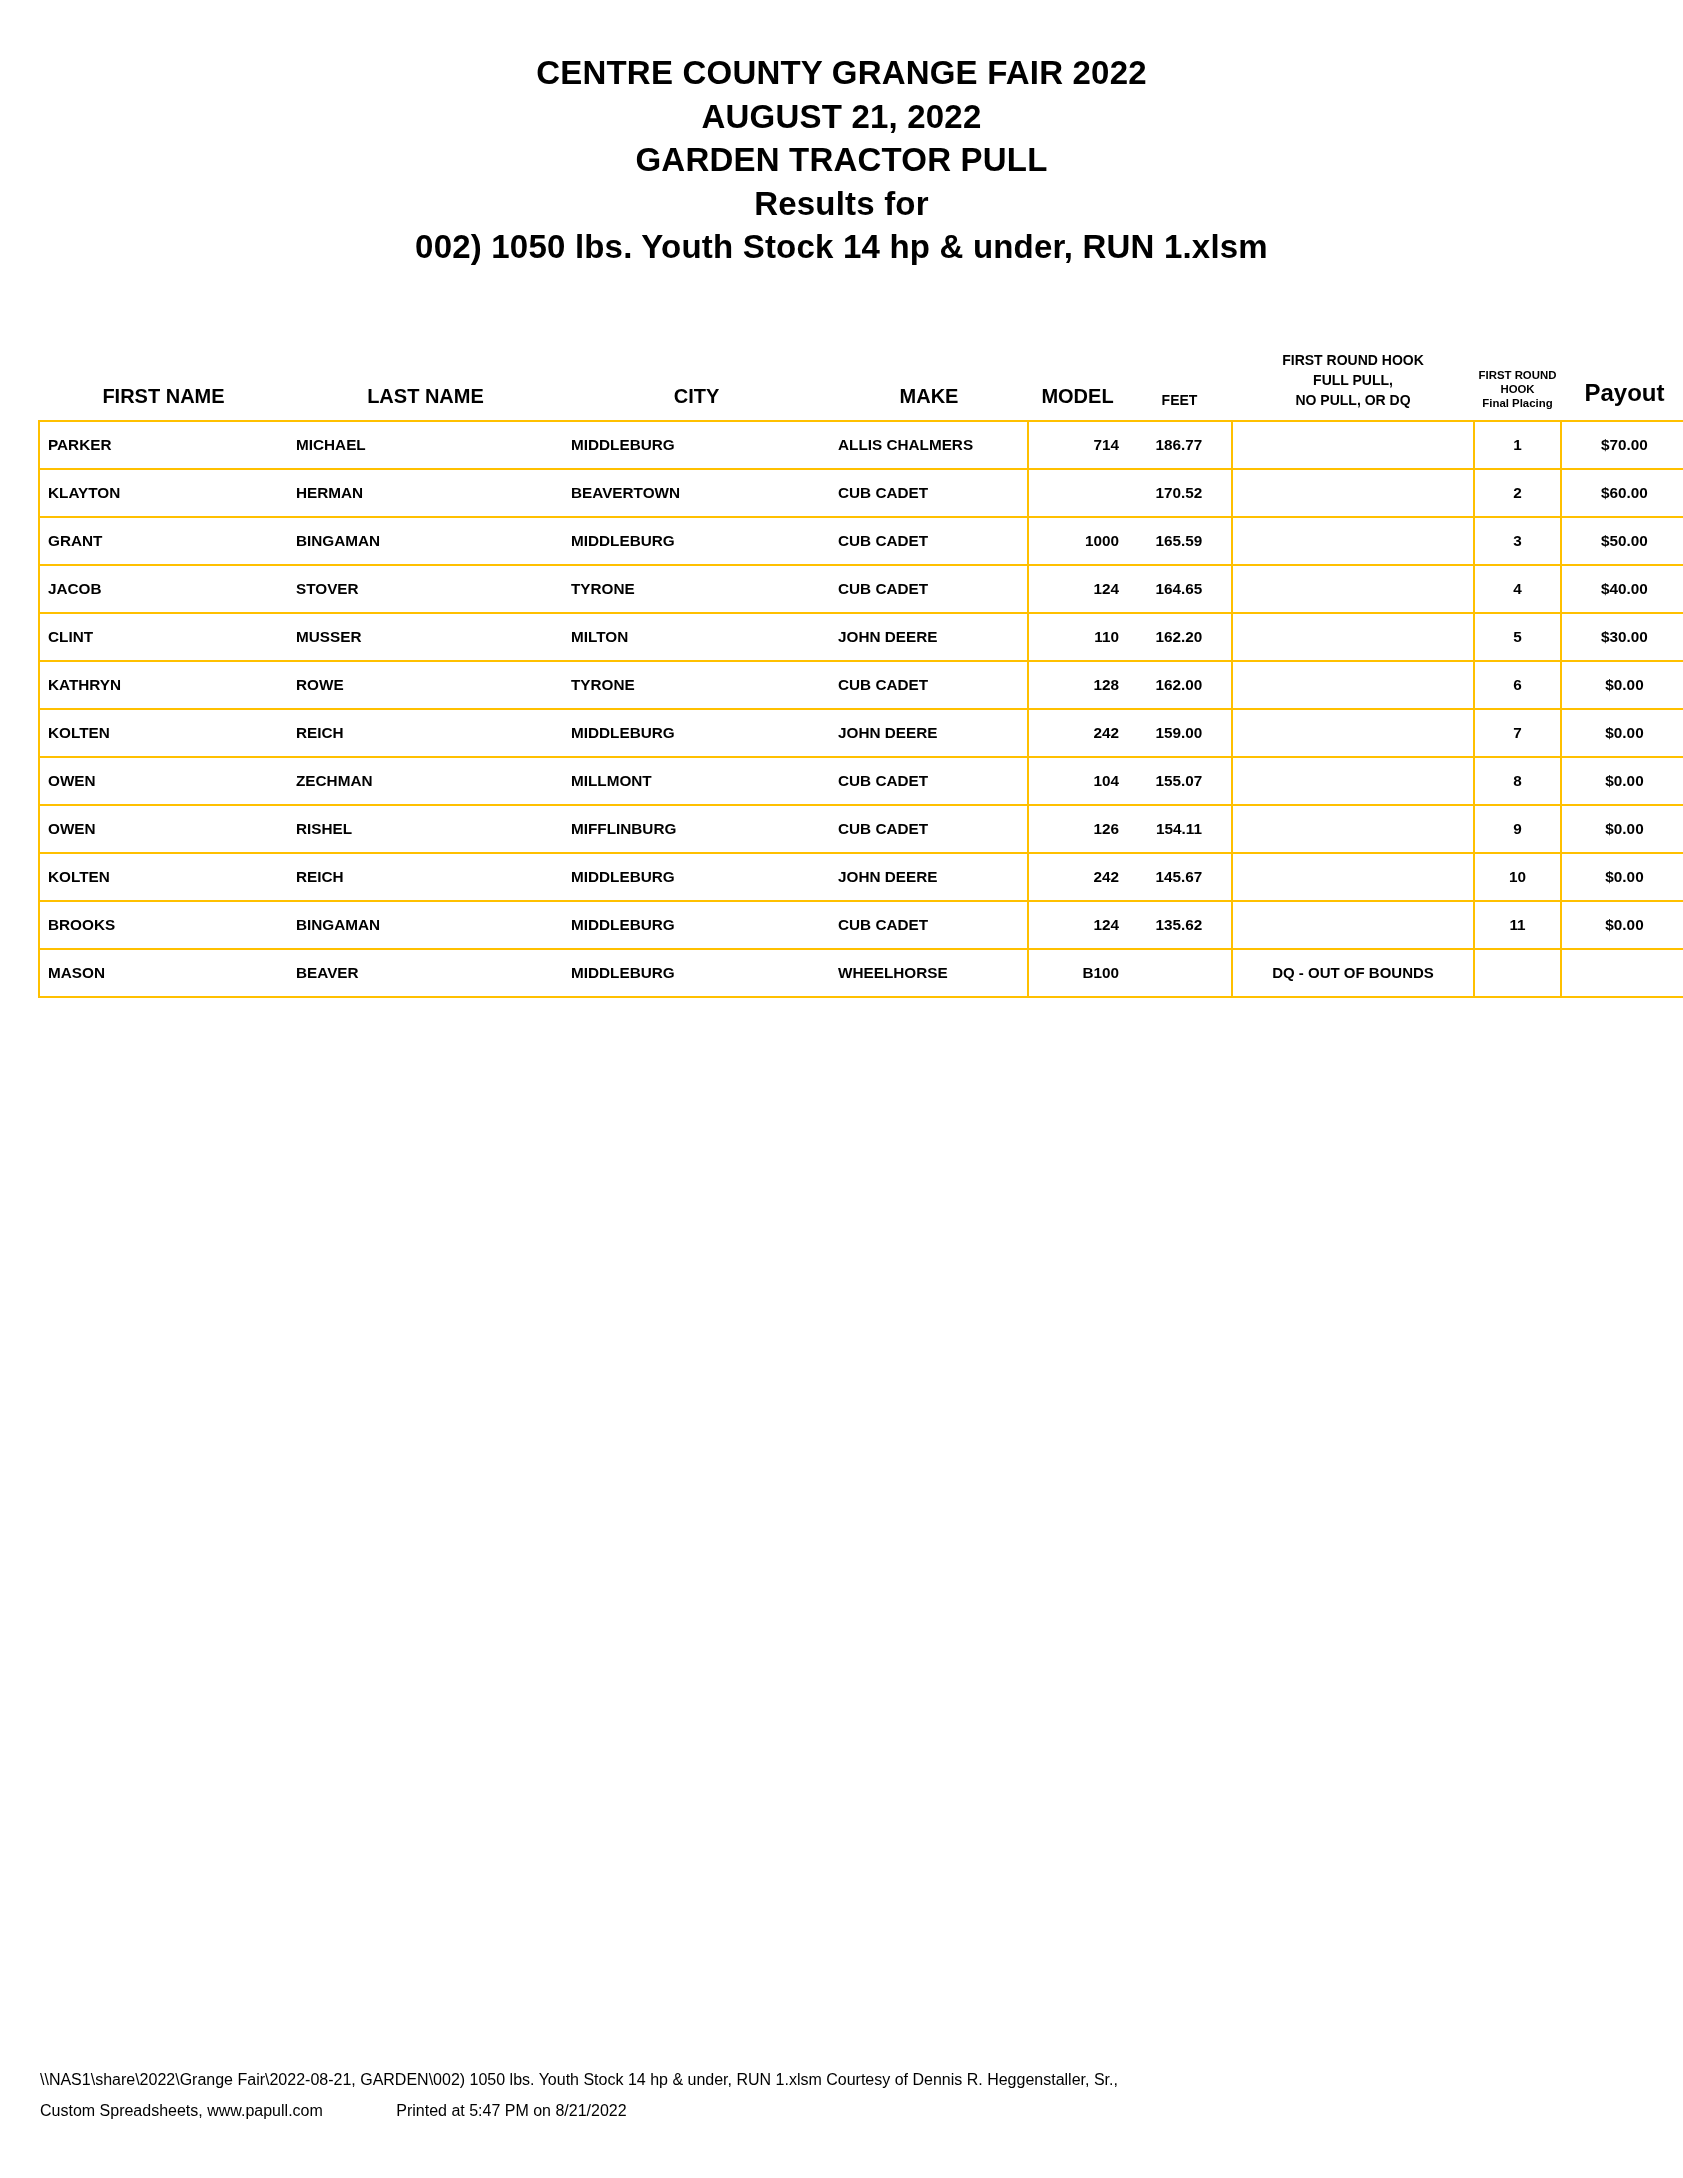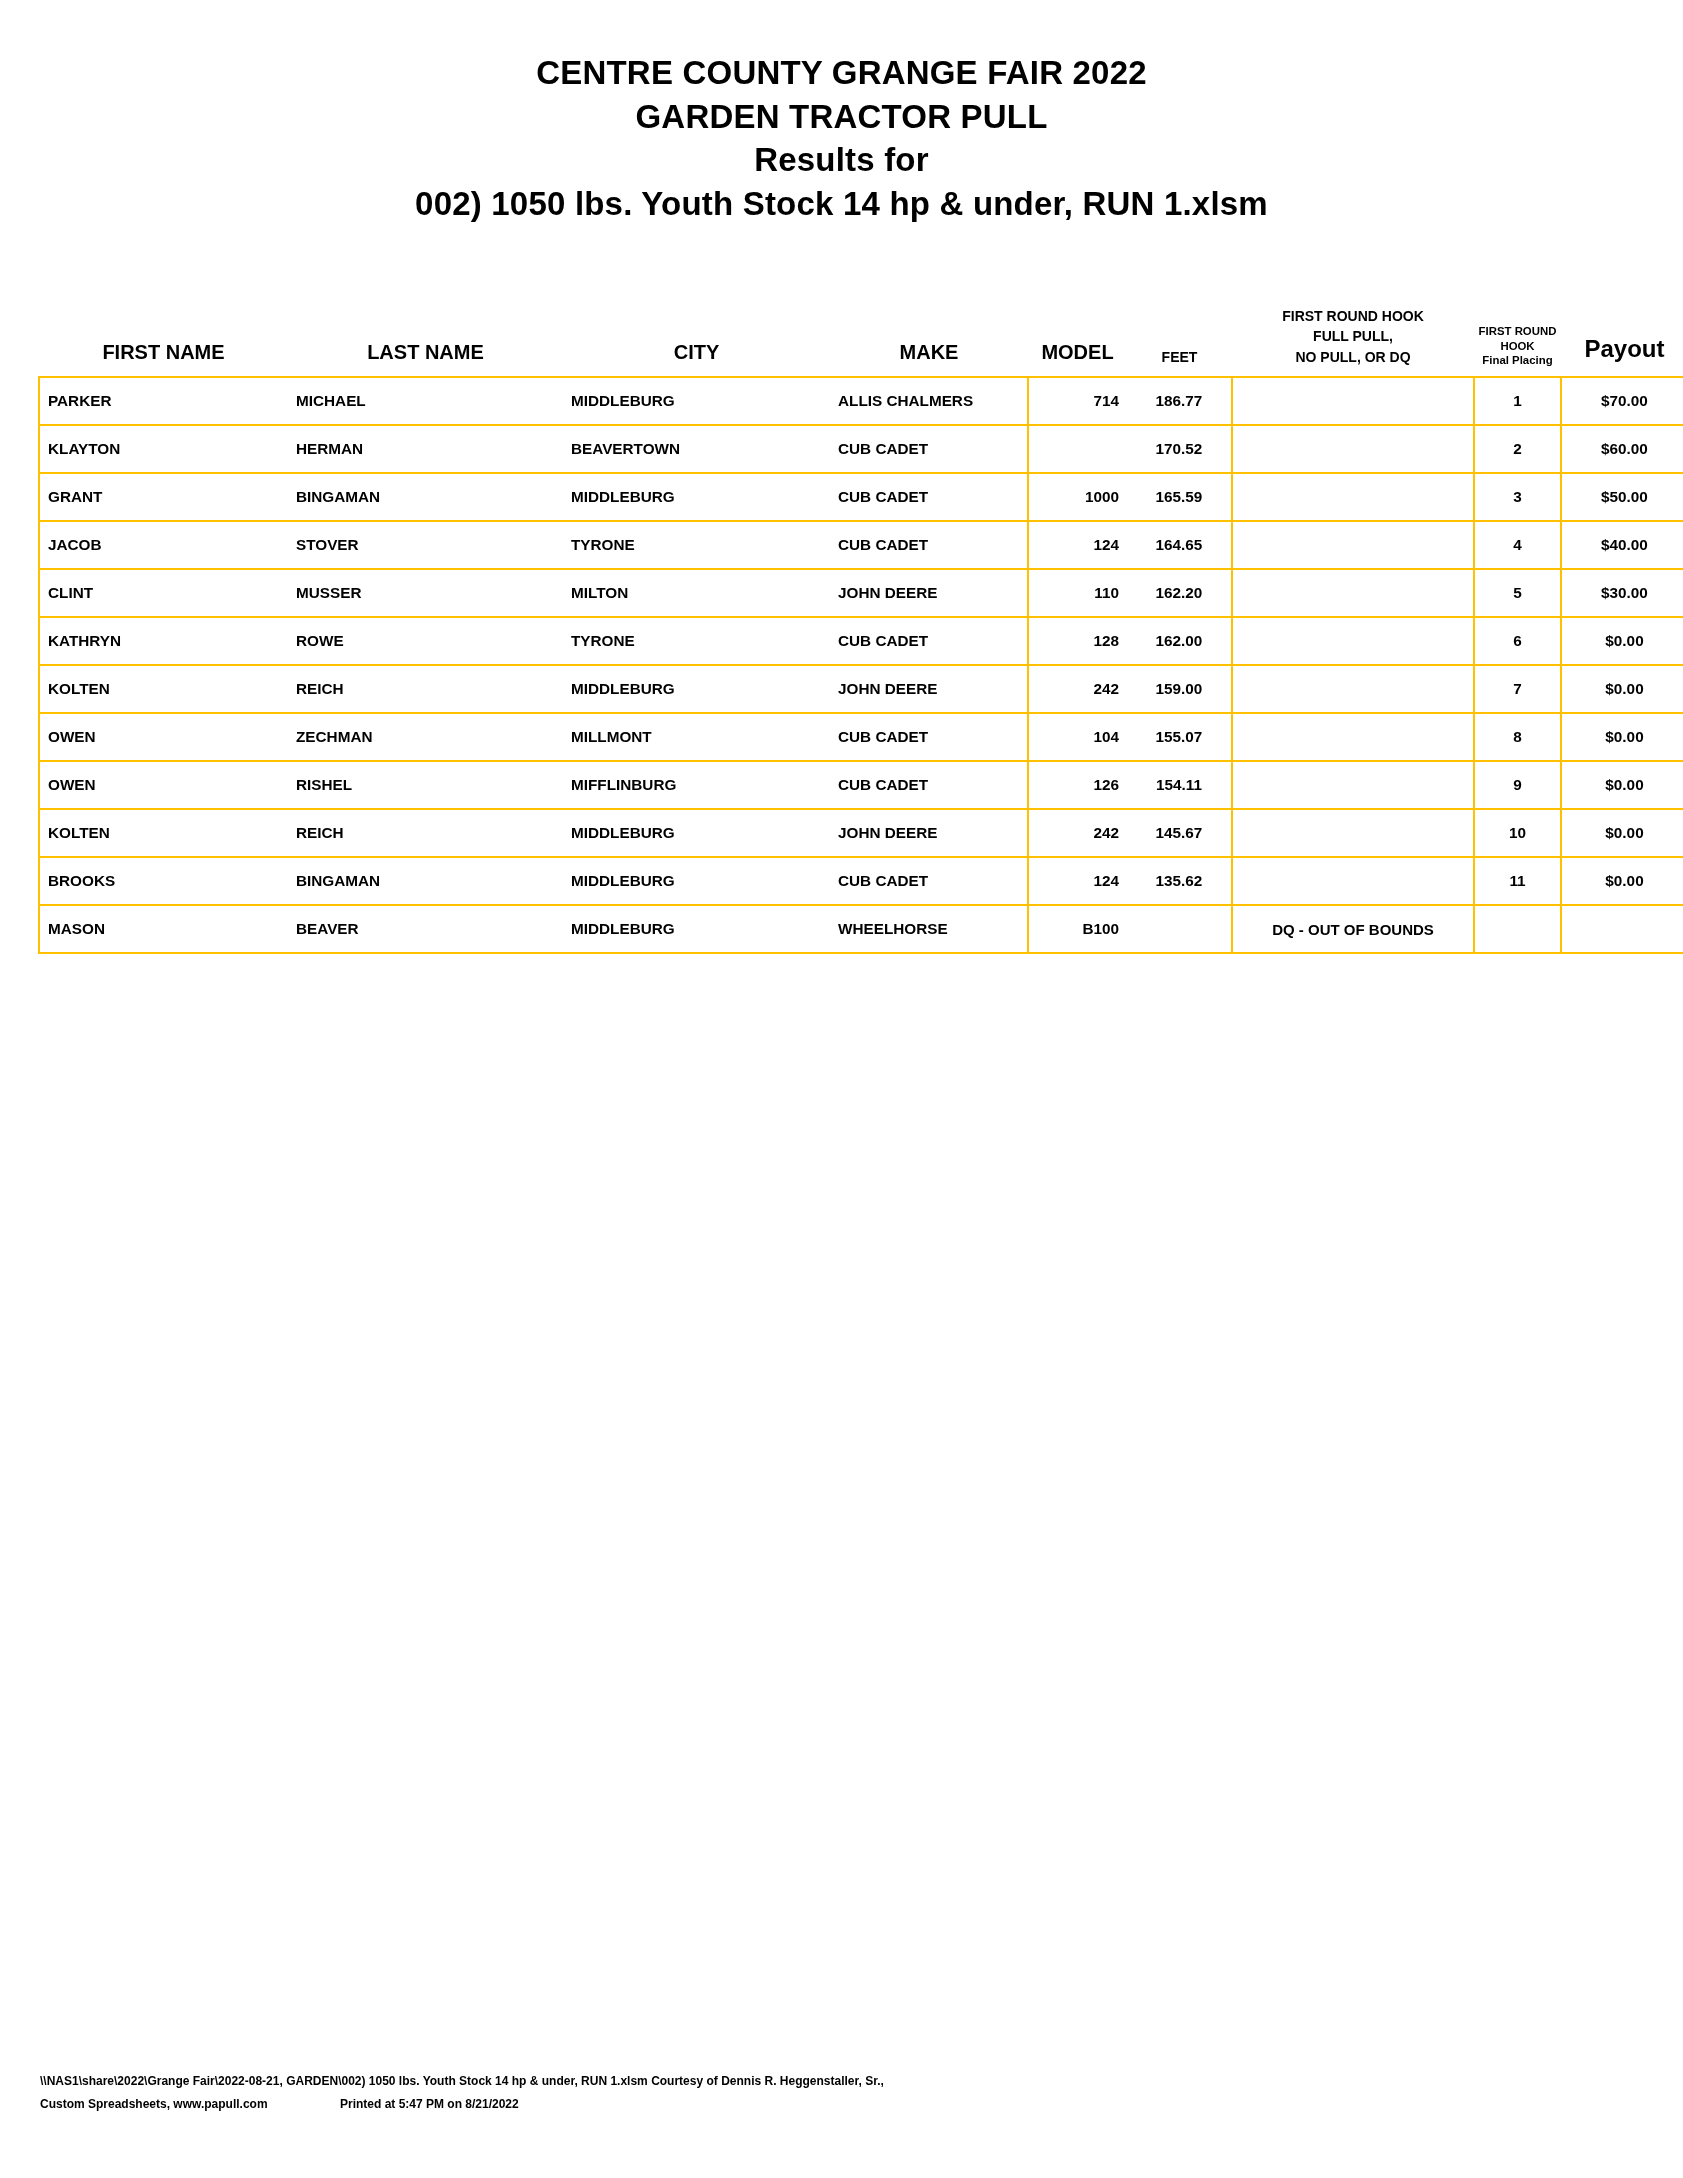--- a/index.html
+++ b/index.html
@@ -118,36 +118,37 @@
   }
 
   
   tbody td.sep-right { border-right: 2px solid #FFC000; }
 
   
   .footer {
     position: absolute;
     left: 40px;
     right: 40px;
-    bottom: 62px;
-    font-size: 12px;
-    font-weight: bold;
+    bottom: 52px;
+    font-size: 16px;
+    font-weight: normal;
     line-height: 1.9;
   }
   .footer .line2 .printed {
     padding-left: 69px;
   }
 </style>
 </head>
 <body>
 
 <div class="page">
 
   <div class="title-block">
     <div class="title-line title-1">CENTRE COUNTY GRANGE FAIR 2022</div>
+    <div class="title-line title-2">AUGUST 21, 2022</div>
     <div class="title-line title-3">GARDEN TRACTOR PULL</div>
     <div class="title-line title-4">Results for</div>
     <div class="title-line title-5">002) 1050 lbs. Youth Stock 14 hp &amp; under, RUN 1.xlsm</div>
   </div>
 
   <div class="table-wrap">
     <table class="results">
       <colgroup>
         <col class="c-first">
         <col class="c-last">

